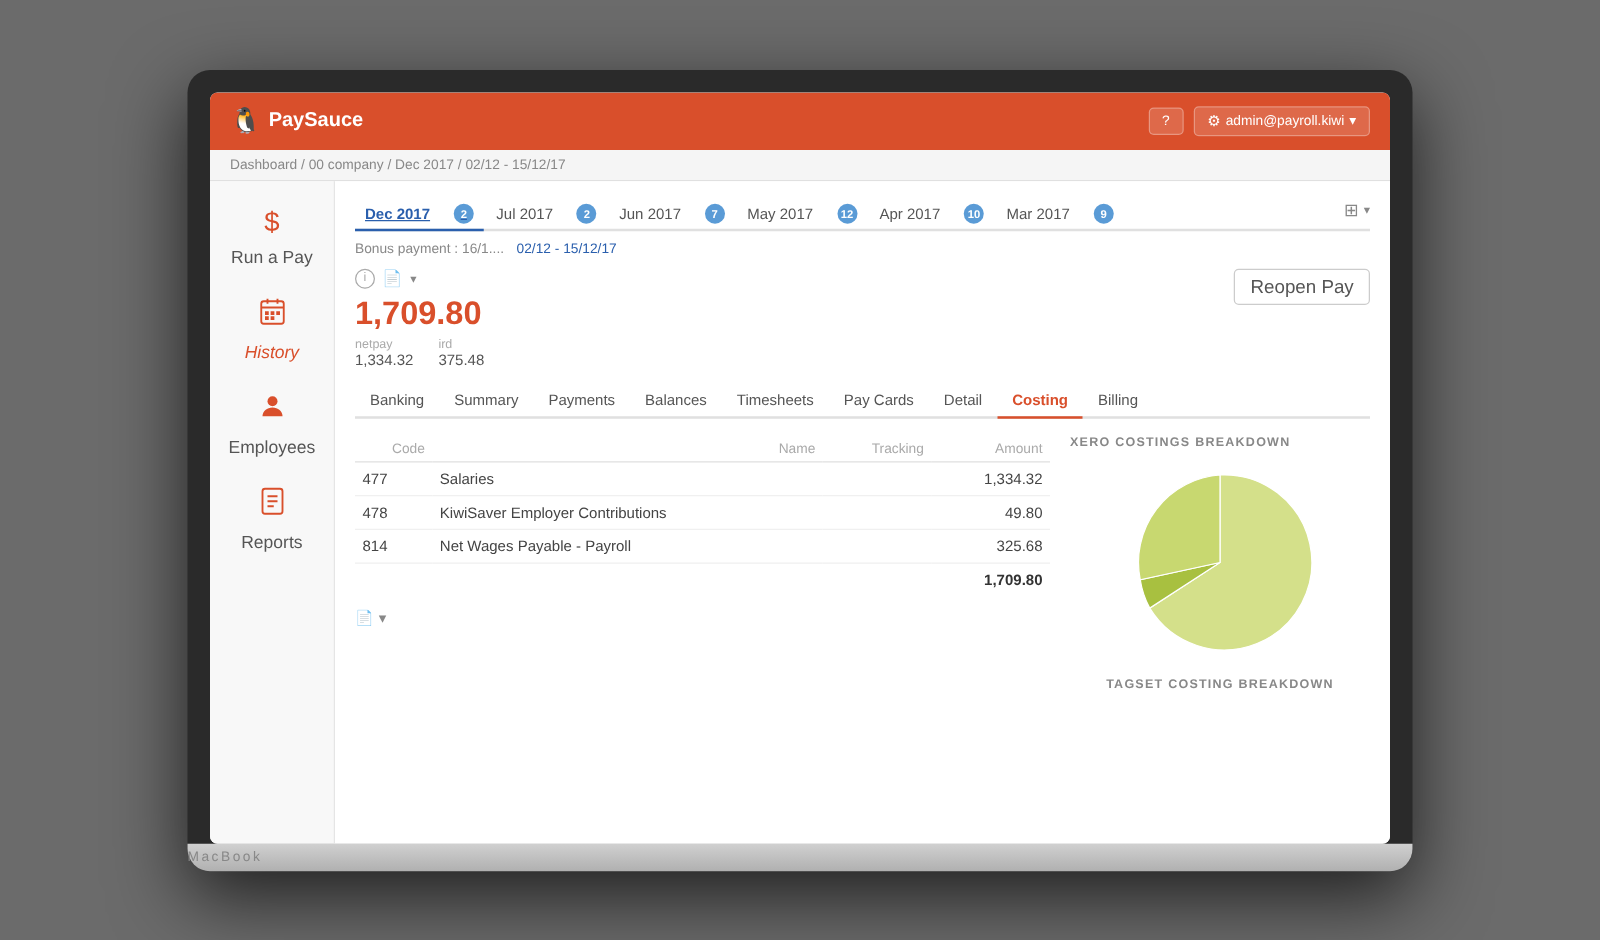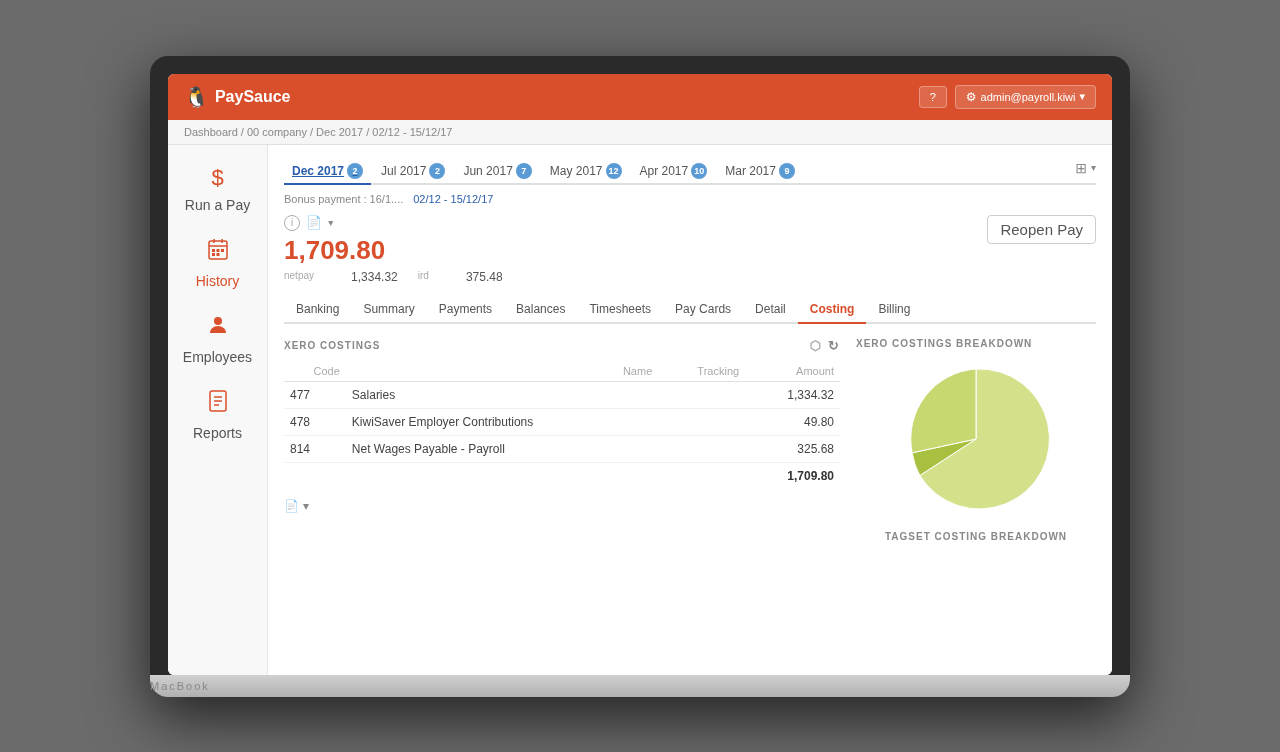--- a/index.html
+++ b/index.html
@@ -117,21 +117,21 @@
     .sidebar-item.active { background: transparent; }
     .sidebar-icon {
       font-size: 22px;
       color: #d94f2b;
     }
     .sidebar-label {
       font-size: 14px;
       color: #555;
       text-align: center;
     }
-    .sidebar-item.active .sidebar-label { color: #d94f2b; }
+    .sidebar-item.active .sidebar-label { color: #d94f2b; font-style: italic; }
     .sidebar-item.active .sidebar-icon { color: #d94f2b; }
 
     
     .content {
       flex: 1;
       overflow-y: auto;
       padding: 14px 16px;
       background: #fff;
     }
 
@@ -141,21 +141,21 @@
       align-items: center;
       gap: 2px;
       flex-wrap: nowrap;
       border-bottom: 2px solid #e0e0e0;
       padding-bottom: 6px;
       margin-bottom: 8px;
     }
     .period-tab {
       display: flex;
       align-items: center;
-      gap: 3px;
+      gap: 19px;
       padding: 4px 8px;
       font-size: 12px;
       cursor: pointer;
       color: #555;
       white-space: nowrap;
       border-bottom: 2px solid transparent;
       margin-bottom: -8px;
     }
     .period-tab.active {
       color: #2a5fad;
@@ -219,21 +219,21 @@
     }
     .amount-sub {
       display: flex;
       gap: 20px;
       font-size: 11px;
       color: #888;
       margin-top: 4px;
     }
     .amount-sub-item {
       display: flex;
-      gap: 37px;
+      flex-direction: column;
     }
     .amount-sub-item .label { font-size: 10px; color: #aaa; }
     .amount-sub-item .value { font-size: 12px; color: #555; }
     .reopen-btn {
       margin-left: auto;
       background: #fff;
       border: 1px solid #ccc;
       color: #555;
       padding: 5px 12px;
       border-radius: 4px;
@@ -541,27 +541,20 @@
           <div class="nav-tab">Timesheets</div>
           <div class="nav-tab">Pay Cards</div>
           <div class="nav-tab">Detail</div>
           <div class="nav-tab active">Costing</div>
           <div class="nav-tab">Billing</div>
         </div>
 
         <div class="costing-wrapper">
 
           <div class="xero-costings">
-            <div class="section-title">
-              <span>XERO COSTINGS</span>
-              <div class="section-title-icons">
-                <span>⬡</span>
-                <span class="refresh-icon">↻</span>
-              </div>
-            </div>
             <table class="cost-table">
               <thead>
                 <tr>
                   <th>Code</th>
                   <th>Name</th>
                   <th>Tracking</th>
                   <th class="right">Amount</th>
                 </tr>
               </thead>
               <tbody>

